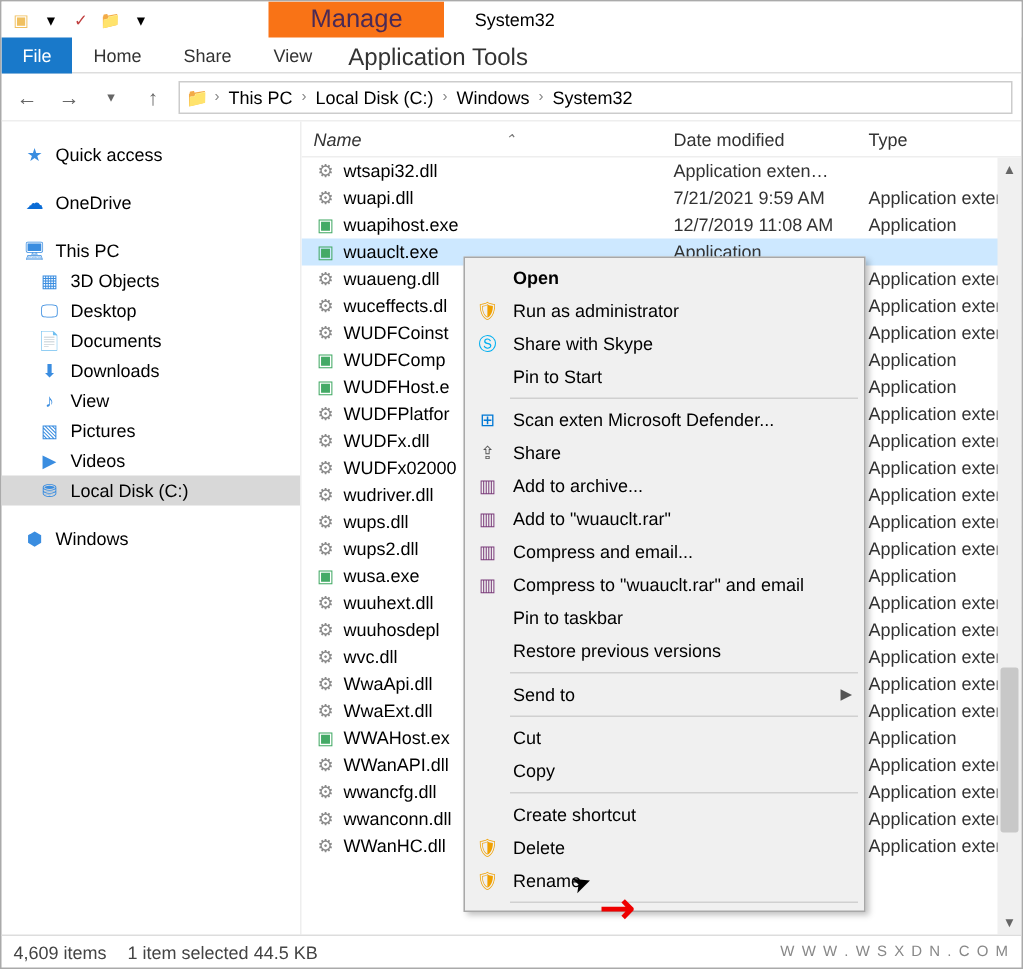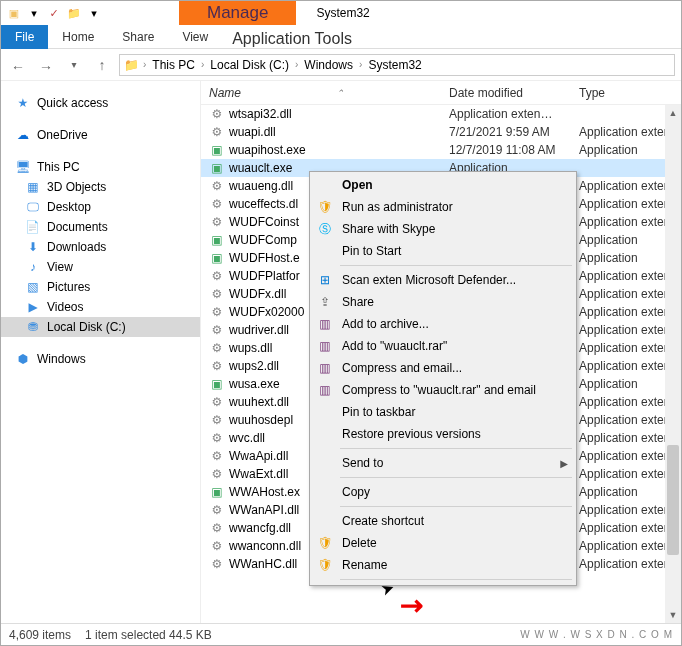--- a/index.html
+++ b/index.html
@@ -436,20 +436,24 @@
     </div>
   <div class="cm-sep"></div>
   <div class="cm-item">
       <span class="cm-icon"></span>
       <span>Send to</span>
       <span class="cm-arrow">▶</span>
     </div>
   <div class="cm-sep"></div>
   <div class="cm-item">
       <span class="cm-icon"></span>
+      <span>Cut</span>
+    </div>
+  <div class="cm-item">
+      <span class="cm-icon"></span>
       <span>Copy</span>
     </div>
   <div class="cm-sep"></div>
   <div class="cm-item">
       <span class="cm-icon"></span>
       <span>Create shortcut</span>
     </div>
   <div class="cm-item">
       <span class="cm-icon shield">🛡</span>
       <span>Delete</span>

